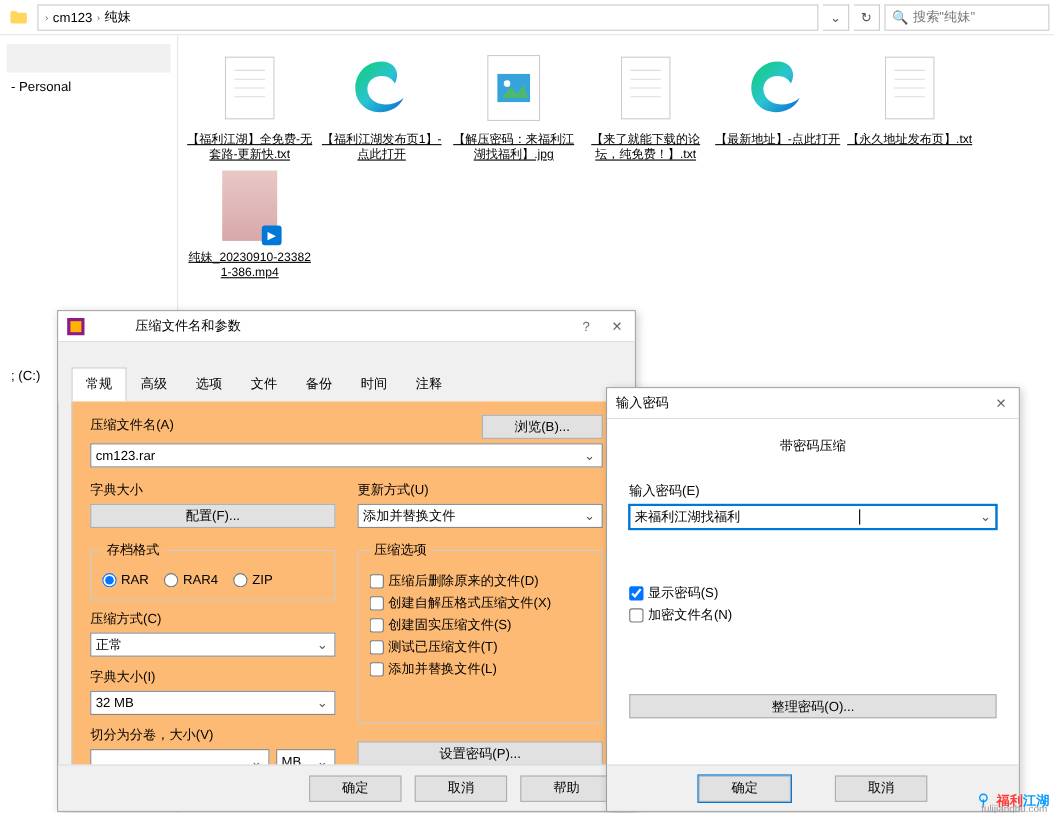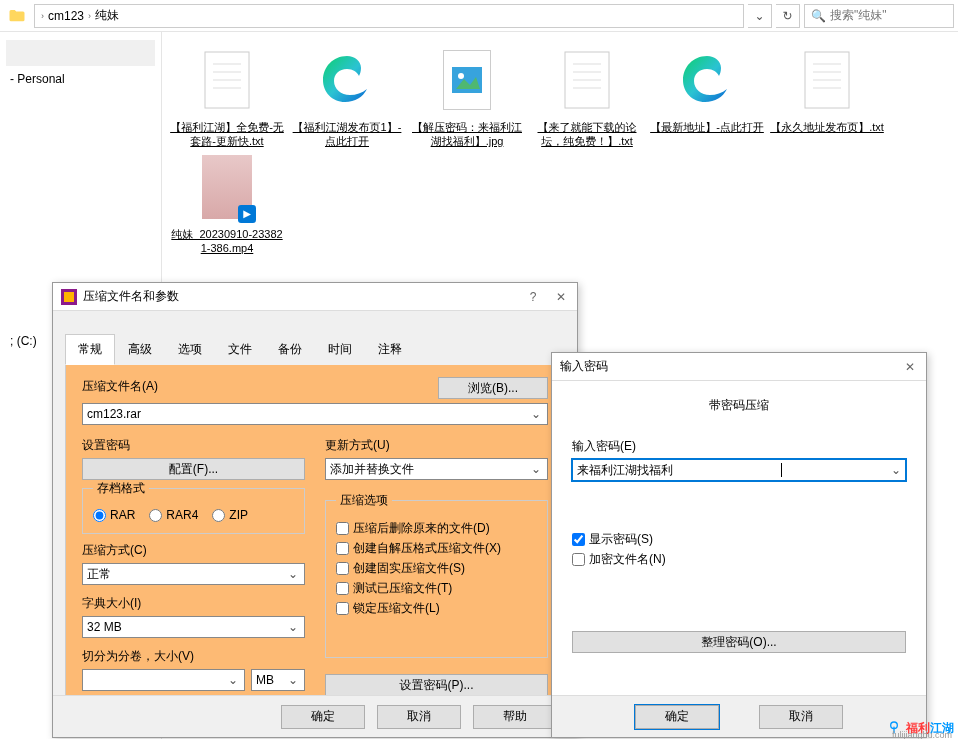--- a/index.html
+++ b/index.html
@@ -25,21 +25,21 @@
 .files { flex: 1; display: flex; flex-wrap: wrap; align-content: flex-start; padding: 16px 8px; gap: 6px; }
 .file-item { width: 114px; display: flex; flex-direction: column; align-items: center; text-align: center; text-decoration: underline; }
 .file-icon { width: 64px; height: 64px; margin-bottom: 8px; display: flex; align-items: center; justify-content: center; }
 .file-label { font-size: 11px; line-height: 1.3; word-break: break-all; }
 
 
 .dialog { position: absolute; background: #f0f0f0; border: 1px solid #999; box-shadow: 2px 2px 8px rgba(0,0,0,0.2); }
 .dialog1 { left: 52px; top: 282px; width: 526px; height: 456px; }
 .dialog2 { left: 551px; top: 352px; width: 376px; height: 386px; }
 
-.titlebar { height: 28px; background: #fff; display: flex; align-items: center; padding: 0 8px; border-bottom: 1px solid #ddd; }
+.titlebar { height: 28px; background: #fff; display: flex; align-items: center; padding: 0 8px; border-bottom: 1px solid #ddd; gap: 40px; }
 .title-icon { width: 16px; height: 16px; margin-right: 6px; }
 .title-text { flex: 1; }
 .title-btns { display: flex; gap: 12px; color: #666; }
 .title-btn { width: 16px; text-align: center; cursor: pointer; }
 
 .tabs { display: flex; background: #f0f0f0; padding: 23px 12px 0; }
 .tab { padding: 6px 12px; border: 1px solid transparent; cursor: pointer; }
 .tab.active { background: #fff; border: 1px solid #ccc; border-bottom: 1px solid #fff; }
 
 .tab-content { background: #fdba74; margin: 0 12px 0; border: 1px solid #ccc; border-top: none; padding: 12px 16px; height: 350px; position: relative; }
@@ -233,24 +233,24 @@
         <label class="fld-label">压缩文件名(A)</label>
       </div>
       <button class="btn" style="width:110px">浏览(B)...</button>
     </div>
     <div class="combo" style="width:100%;margin-top:-6px;margin-bottom:12px">
       <span>cm123.rar</span>
     </div>
 
     <div class="two-col">
       <div class="col">
-        <label class="fld-label">设置密码</label>
+        <label class="fld-label">字典大小</label>
         <button class="btn" style="width:100%">配置(F)...</button>
 
-        <fieldset style="">
+        <fieldset style="margin-top:12px">
           <legend>存档格式</legend>
           <div class="radio-row" id="formats">
               <label class="checkbox-item">
                 <input type="radio" name="fmt" checked="" style=""> 
                 <span>RAR</span>
               </label>
               <label class="checkbox-item">
                 <input type="radio" name="fmt" style=""> 
                 <span>RAR4</span>
               </label>
@@ -300,21 +300,21 @@
               <div class="checkbox-item">
                 <input type="checkbox" style=""> 
                 <span>创建固实压缩文件(S)</span>
               </div>
               <div class="checkbox-item">
                 <input type="checkbox" style=""> 
                 <span>测试已压缩文件(T)</span>
               </div>
               <div class="checkbox-item">
                 <input type="checkbox" style=""> 
-                <span>锁定压缩文件(L)</span>
+                <span>添加并替换文件(L)</span>
               </div>
             </div>
         </fieldset>
 
         <button class="btn" style="width:100%;margin-top:8px">设置密码(P)...</button>
       </div>
     </div>
   </div>
 
   <div class="dlg-footer">

